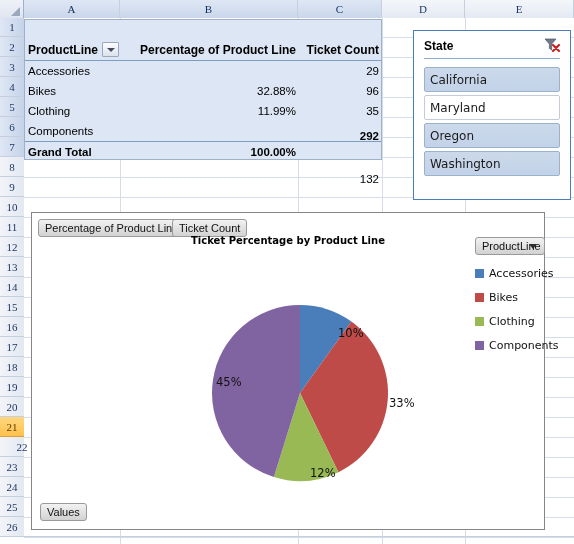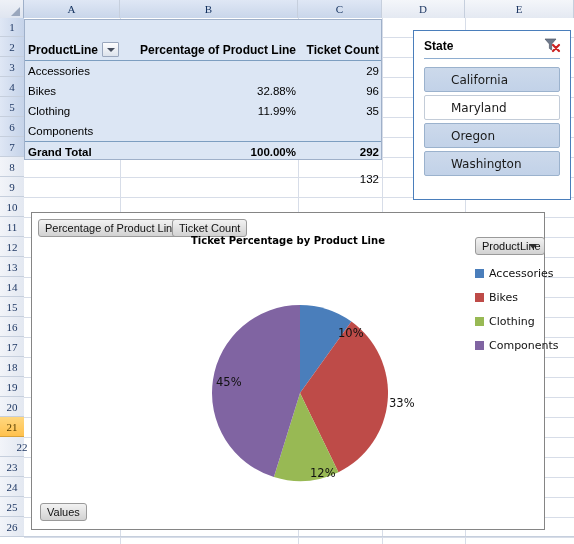--- a/index.html
+++ b/index.html
@@ -133,21 +133,21 @@
   .slicer-rule {
     position:absolute; left:10px; right:10px; top:27px;
     height:1px; background:#8eadd0;
   }
   .slicer-item {
     position:absolute; left:10px; width:136px; height:25px;
     box-sizing:border-box;
     border:1px solid #9bb2cd;
     border-radius:2px;
     display:flex; align-items:center;
-    padding-left:26px;
+    padding-left:5px;
     font-size:12px; color:#1a1a1a;
     font-family:"DejaVu Sans", sans-serif;
   }
   .slicer-item.on  { background: linear-gradient(#ccd9eb,#c2d2e8); }
   .slicer-item.off { background: #ffffff; border-color:#c3ccd8; }
 
   
   #chart {
     position:absolute;
     left:31px; top:212px; width:514px; height:318px;
@@ -301,21 +301,21 @@
   <div class="pt-cell" style="left:28px; top:101px; width:92px; height:20px;">Clothing</div>
   <div class="pt-cell pt-right" style="left:122px; top:101px; width:174px; height:20px;">11.99%</div>
   <div class="pt-cell pt-right" style="left:300px; top:101px; width:79px; height:20px;">35</div>
 
   <div class="pt-cell" style="left:28px; top:121px; width:92px; height:20px;">Components</div>
   <div class="pt-cell pt-right" style="left:300px; top:121px; width:79px; height:20px;margin-top:48px;">132</div>
 
   <div class="pt-underline" style="left:25px; top:141px; width:356px;"></div>
   <div class="pt-cell pt-total" style="left:28px; top:142px; width:92px; height:19px;">Grand Total</div>
   <div class="pt-cell pt-total pt-right" style="left:122px; top:142px; width:174px; height:19px;">100.00%</div>
-  <div class="pt-cell pt-total pt-right" style="left:300px; top:142px; width:79px; height:19px;">292</div>
+  <div class="pt-cell pt-total pt-right" style="left:300px; top:126px; width:79px; height:19px;">292</div>
 
   <div id="slicer">
     <div class="slicer-title">State</div>
     <div class="slicer-clear">
       <svg width="18" height="16" viewBox="0 0 18 16">
         <path d="M2 2 H13 L8.6 7 V13 L6.4 11.4 V7 Z" fill="#6f7a8c" stroke="#4e5665" stroke-width="0.7"></path>
         <path d="M10 8 L16 14 M16 8 L10 14" stroke="#cc2222" stroke-width="2.2" stroke-linecap="round"></path>
       </svg>
     </div>
     <div class="slicer-rule"></div>

